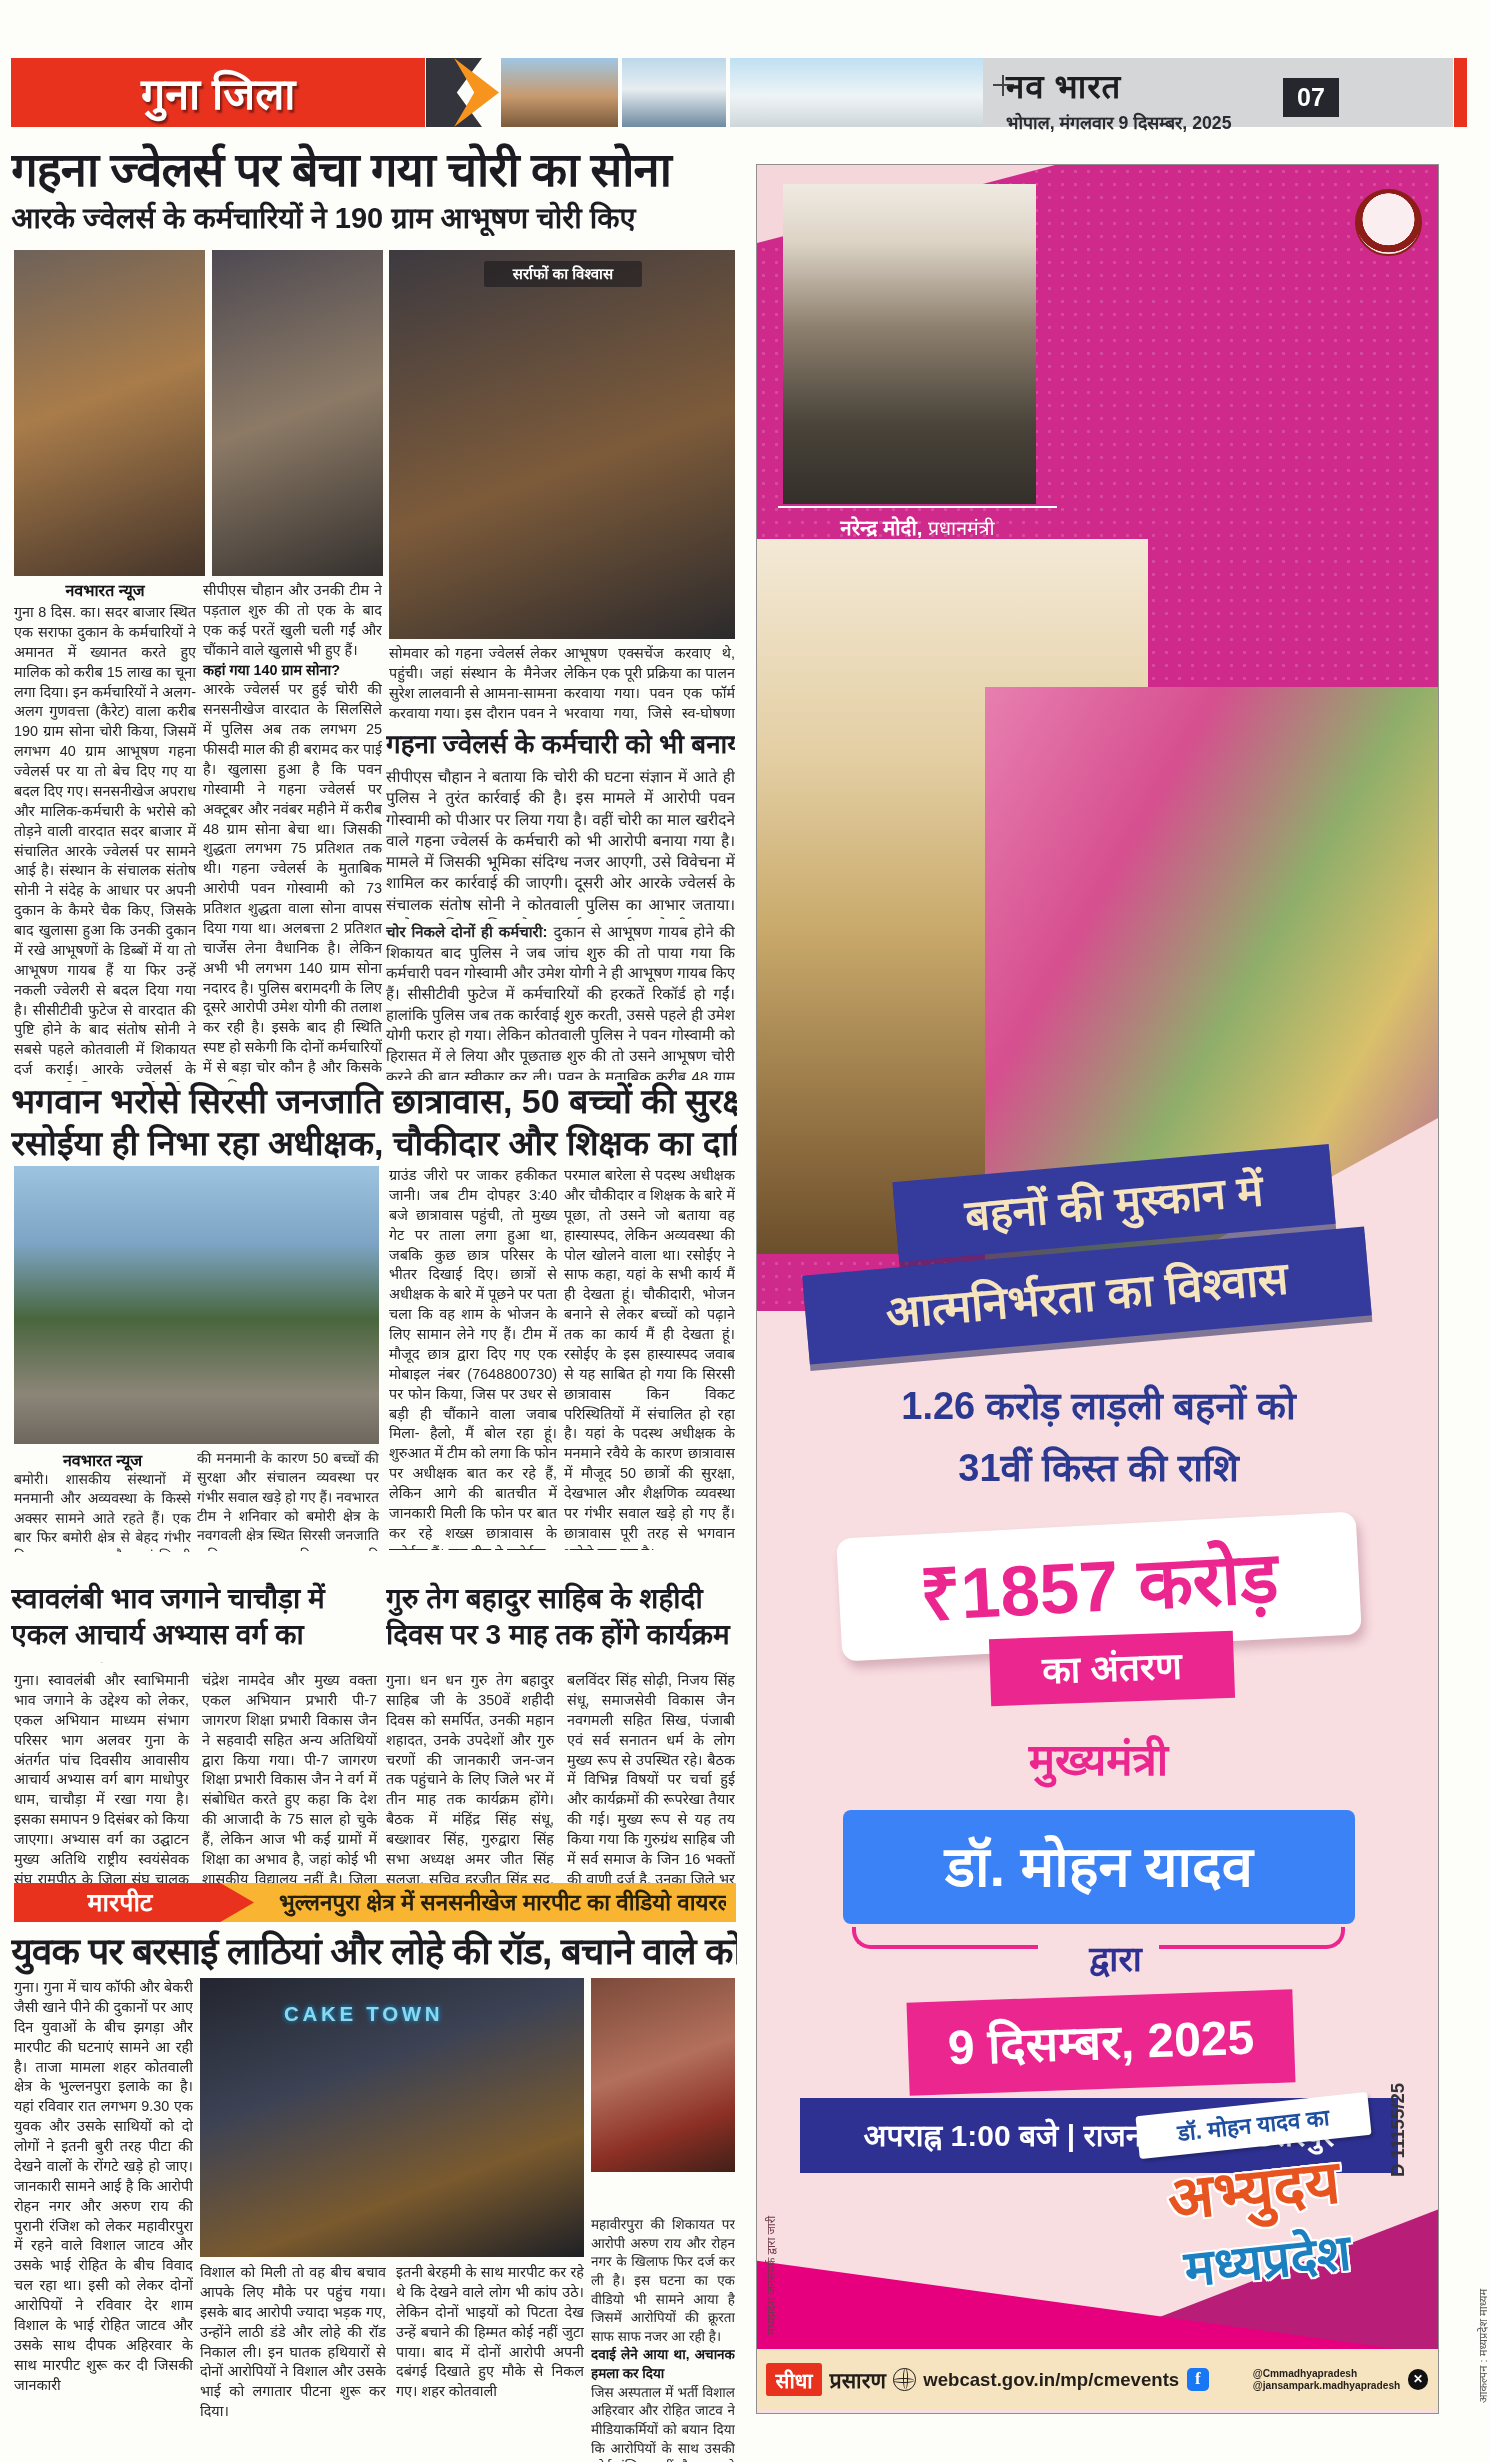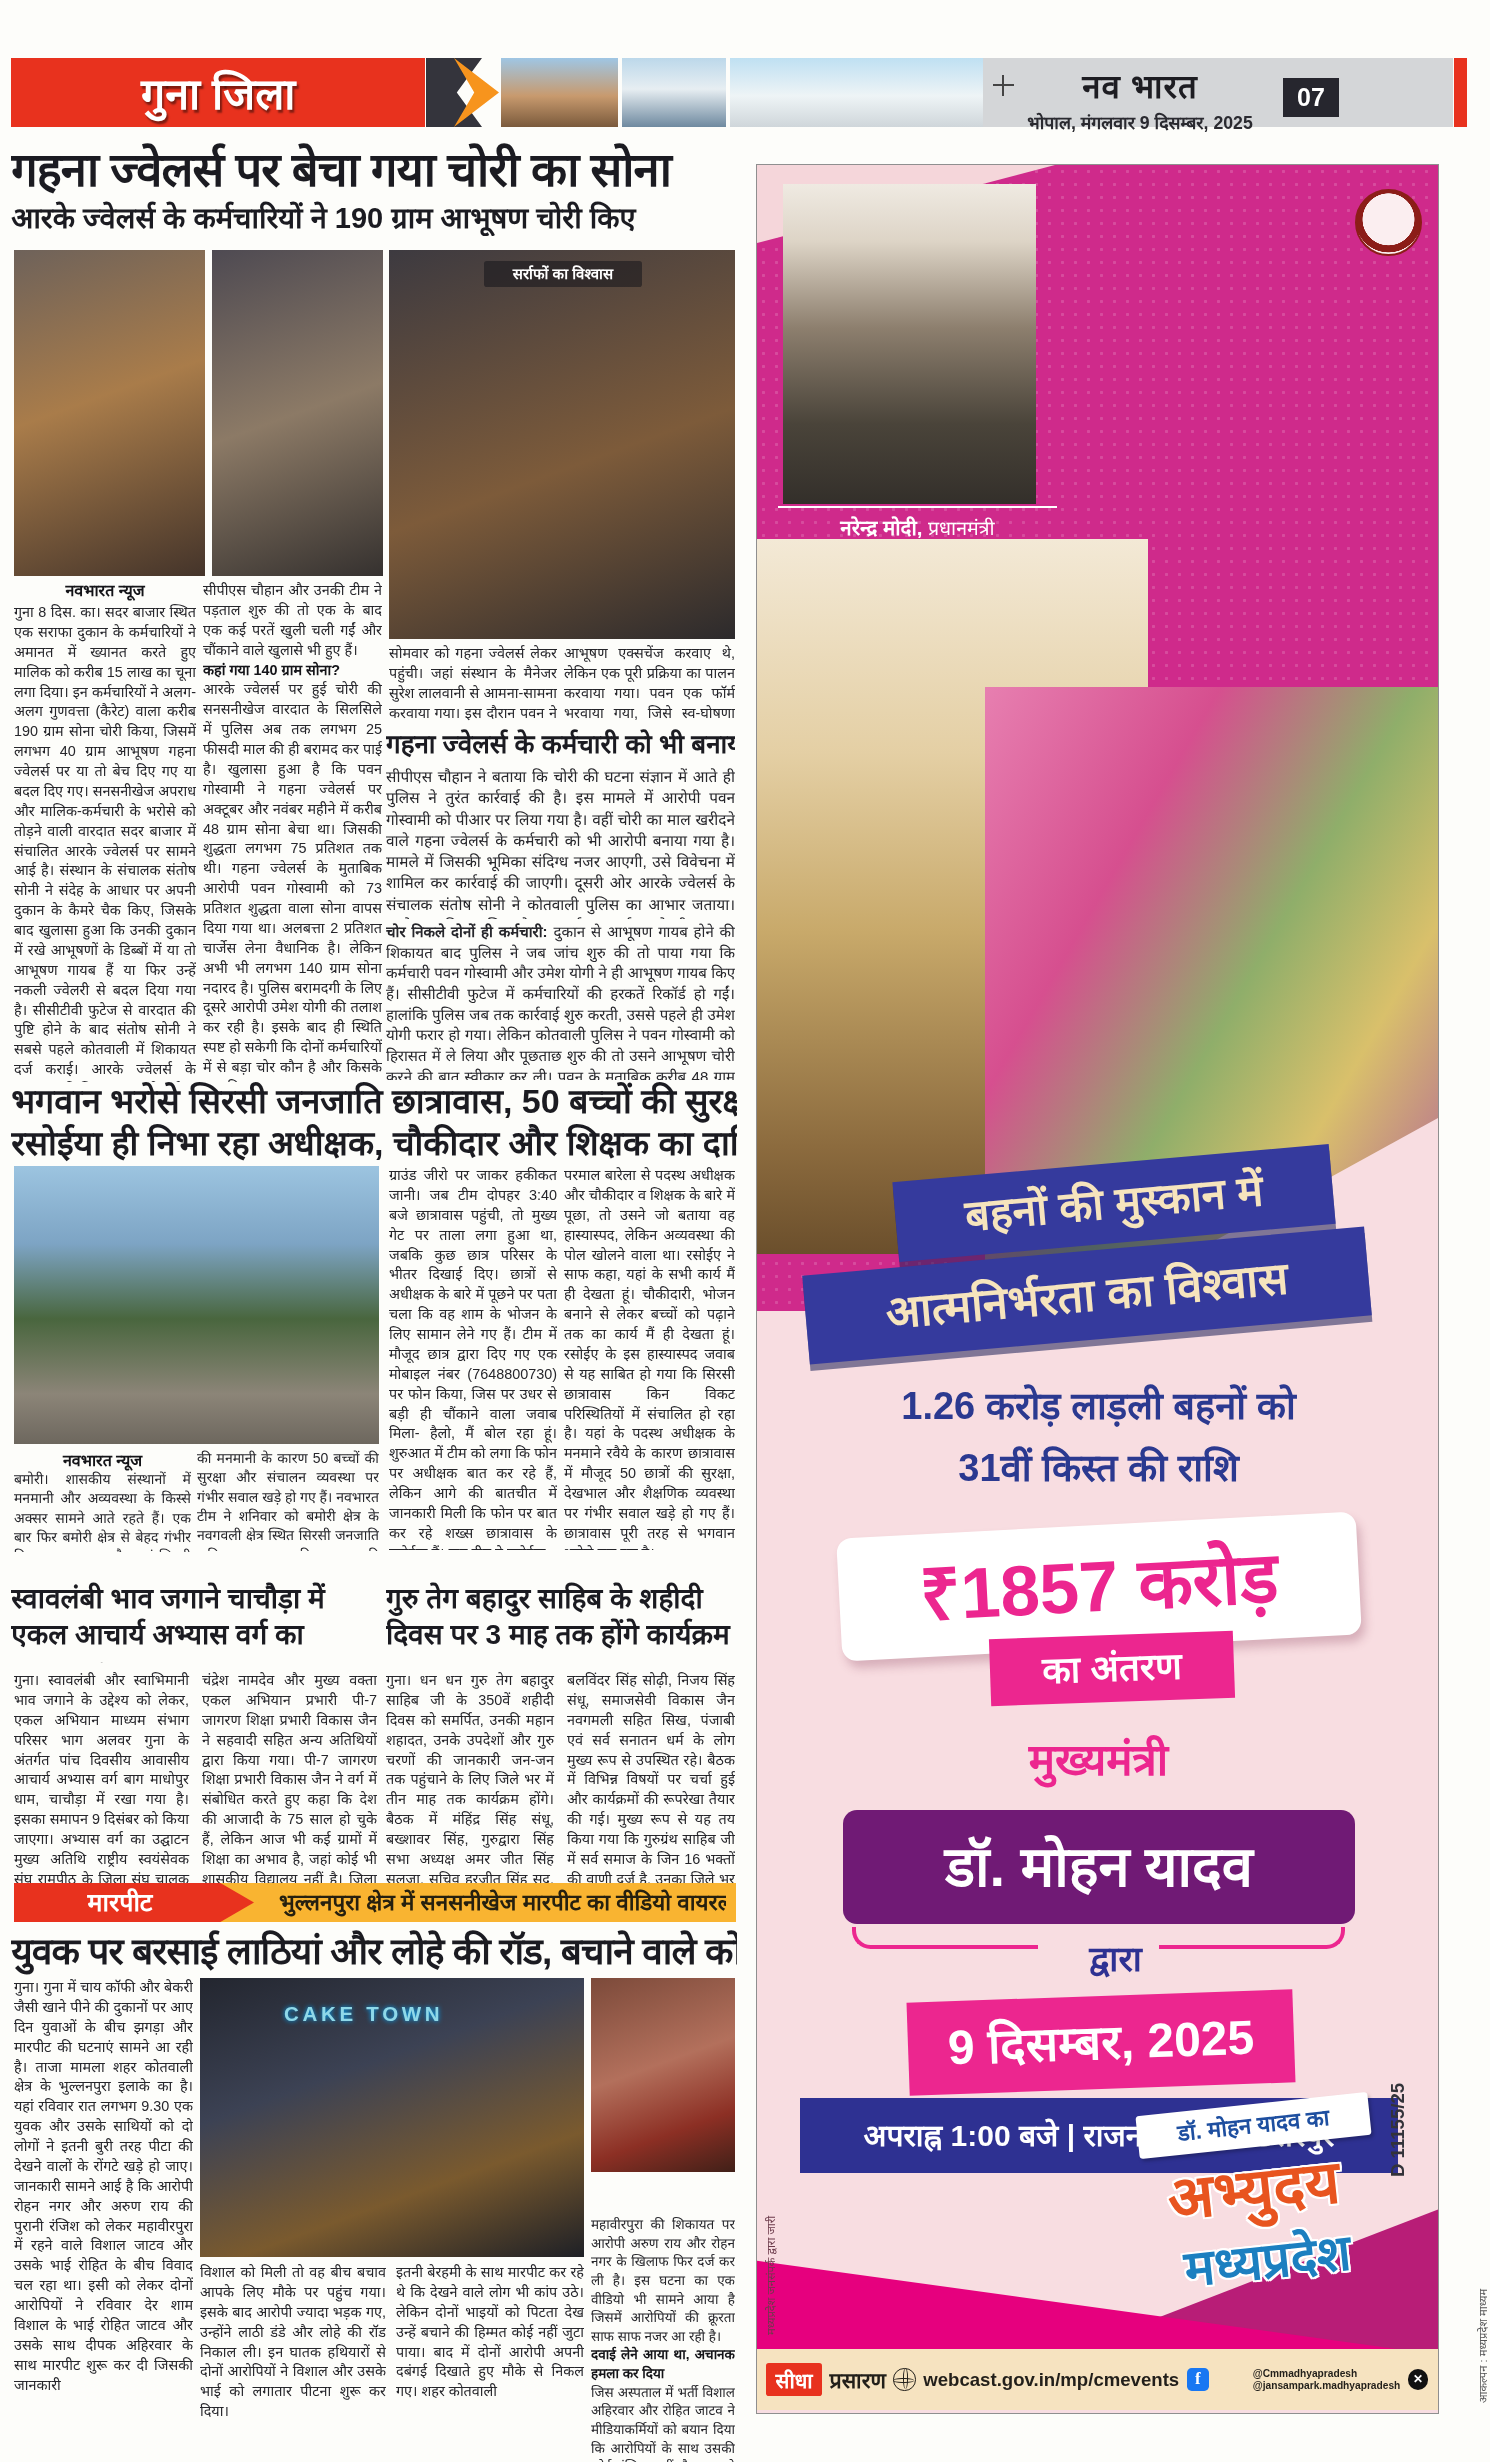--- a/index.html
+++ b/index.html
@@ -19,21 +19,21 @@
   .mast-orange { left:454px; top:58px; width:45px; height:69px; background:#f7941d;
     clip-path:polygon(0 0,100% 50%,0 100%,45% 50%); }
   .mast-photo { top:58px; height:69px; background:linear-gradient(180deg,#9fc6e4 0%,#c89a6e 55%,#7a5a3c 100%); }
   .mast-photo.p1 { left:501px; width:117px; }
   .mast-photo.p2 { left:622px; width:104px; background:linear-gradient(180deg,#bcd8ea 0%,#e7eef2 45%,#6f8aa0 100%); }
   .mast-photo.p3 { left:730px; width:253px; background:linear-gradient(180deg,#bfe0f2 0%,#eef4f6 55%,#cfd6da 100%); }
   .mast-gray { left:983px; top:58px; width:470px; height:69px; background:#d4d6d8; }
   .reg-mark { left:993px; top:75px; width:20.5px; height:20.5px; }
   .reg-mark::before { content:""; position:absolute; left:9.3px; top:0; width:1.9px; height:20.5px; background:#444; }
   .reg-mark::after { content:""; position:absolute; left:0; top:9.3px; width:20.5px; height:1.9px; background:#444; }
-  .paper-block { left:1006px; top:63px; width:268px; text-align:center; }
+  .paper-block { left:1006px; top:63px; width:268px; text-align:left; }
   .paper-name { font-size:33px; font-weight:bold; color:#1d1d22; letter-spacing:0.9px; }
   .edition { font-size:17.7px; font-weight:bold; color:#2a2a30; margin-top:1.9px; white-space:nowrap; }
   .page-no { left:1283px; top:78px; width:56px; height:39px; background:#26262e; color:#fff;
     font-size:25px; font-weight:bold; display:flex; align-items:center; justify-content:center; }
   .mast-strip { left:1454px; top:58px; width:13px; height:69px; background:#e8321e; }
 
   
   .headline { font-weight:bold; color:#1b1b21; white-space:nowrap; overflow:hidden; }
   .h1a { left:11.2px; top:136px; width:726px; font-size:47px; letter-spacing:-0.9px; }
   .h1b { left:11.2px; top:197px; width:726px; font-size:29px; }
@@ -120,21 +120,21 @@
   .ad-lower-tri { left:328px; top:952px; width:355px; height:195px; background:#f8dde1;
     clip-path:polygon(100% 0,100% 100%,0 100%); }
   .kisht { left:0; top:1211px; width:683px; text-align:center; color:#2b3990;
     font-weight:bold; font-size:38px; line-height:1.62; }
   .amt-banner { left:82px; top:1360px; width:520px; height:123px; background:#fff; border-radius:15px;
     transform:rotate(-3deg); box-shadow:3.7px 7.5px 9.3px rgba(120,40,70,.25);
     color:#ec268f; font-weight:bold; font-size:71px; text-align:center; line-height:123px; white-space:nowrap; }
   .antaran { left:233px; top:1470px; width:244px; height:67px; background:#ec268f; transform:rotate(-2deg);
     color:#fff; font-weight:bold; font-size:37px; text-align:center; line-height:67px; }
   .cm-title { left:0; top:1563px; width:683px; text-align:center; color:#ec268f; font-weight:bold; font-size:44px; }
-  .cm-box { left:86px; top:1645px; width:512px; height:114px; background:#701a75; border-radius:14px;
+  .cm-box { left:86px; top:1645px; width:512px; height:114px; background:#3b82f6; border-radius:8px;
     color:#fff; font-weight:bold; font-size:56px; text-align:center; line-height:114px; white-space:nowrap; }
   .brk-l { left:95px; top:1762px; width:186px; height:22.4px;
     border-left:4.7px solid #ec268f; border-bottom:4.7px solid #ec268f; border-bottom-left-radius:18.6px; }
   .brk-r { left:402px; top:1762px; width:186px; height:22.4px;
     border-right:4.7px solid #ec268f; border-bottom:4.7px solid #ec268f; border-bottom-right-radius:18.6px; }
   .dwara { left:0; top:1769px; width:683px; text-align:center; color:#2e3192; font-weight:bold; font-size:35px;margin-left:17px; }
   .date-box { left:151px; top:1831px; width:386px; height:93px; background:#ec268f; transform:rotate(-2deg);
     color:#fff; font-weight:bold; font-size:48px; text-align:center; line-height:93px; white-space:nowrap; }
   .venue-box { left:43px; top:1933px; width:598px; height:75px; background:#2e3192;
     color:#fff; font-weight:bold; font-size:30px; text-align:center; line-height:75px; white-space:nowrap; }

